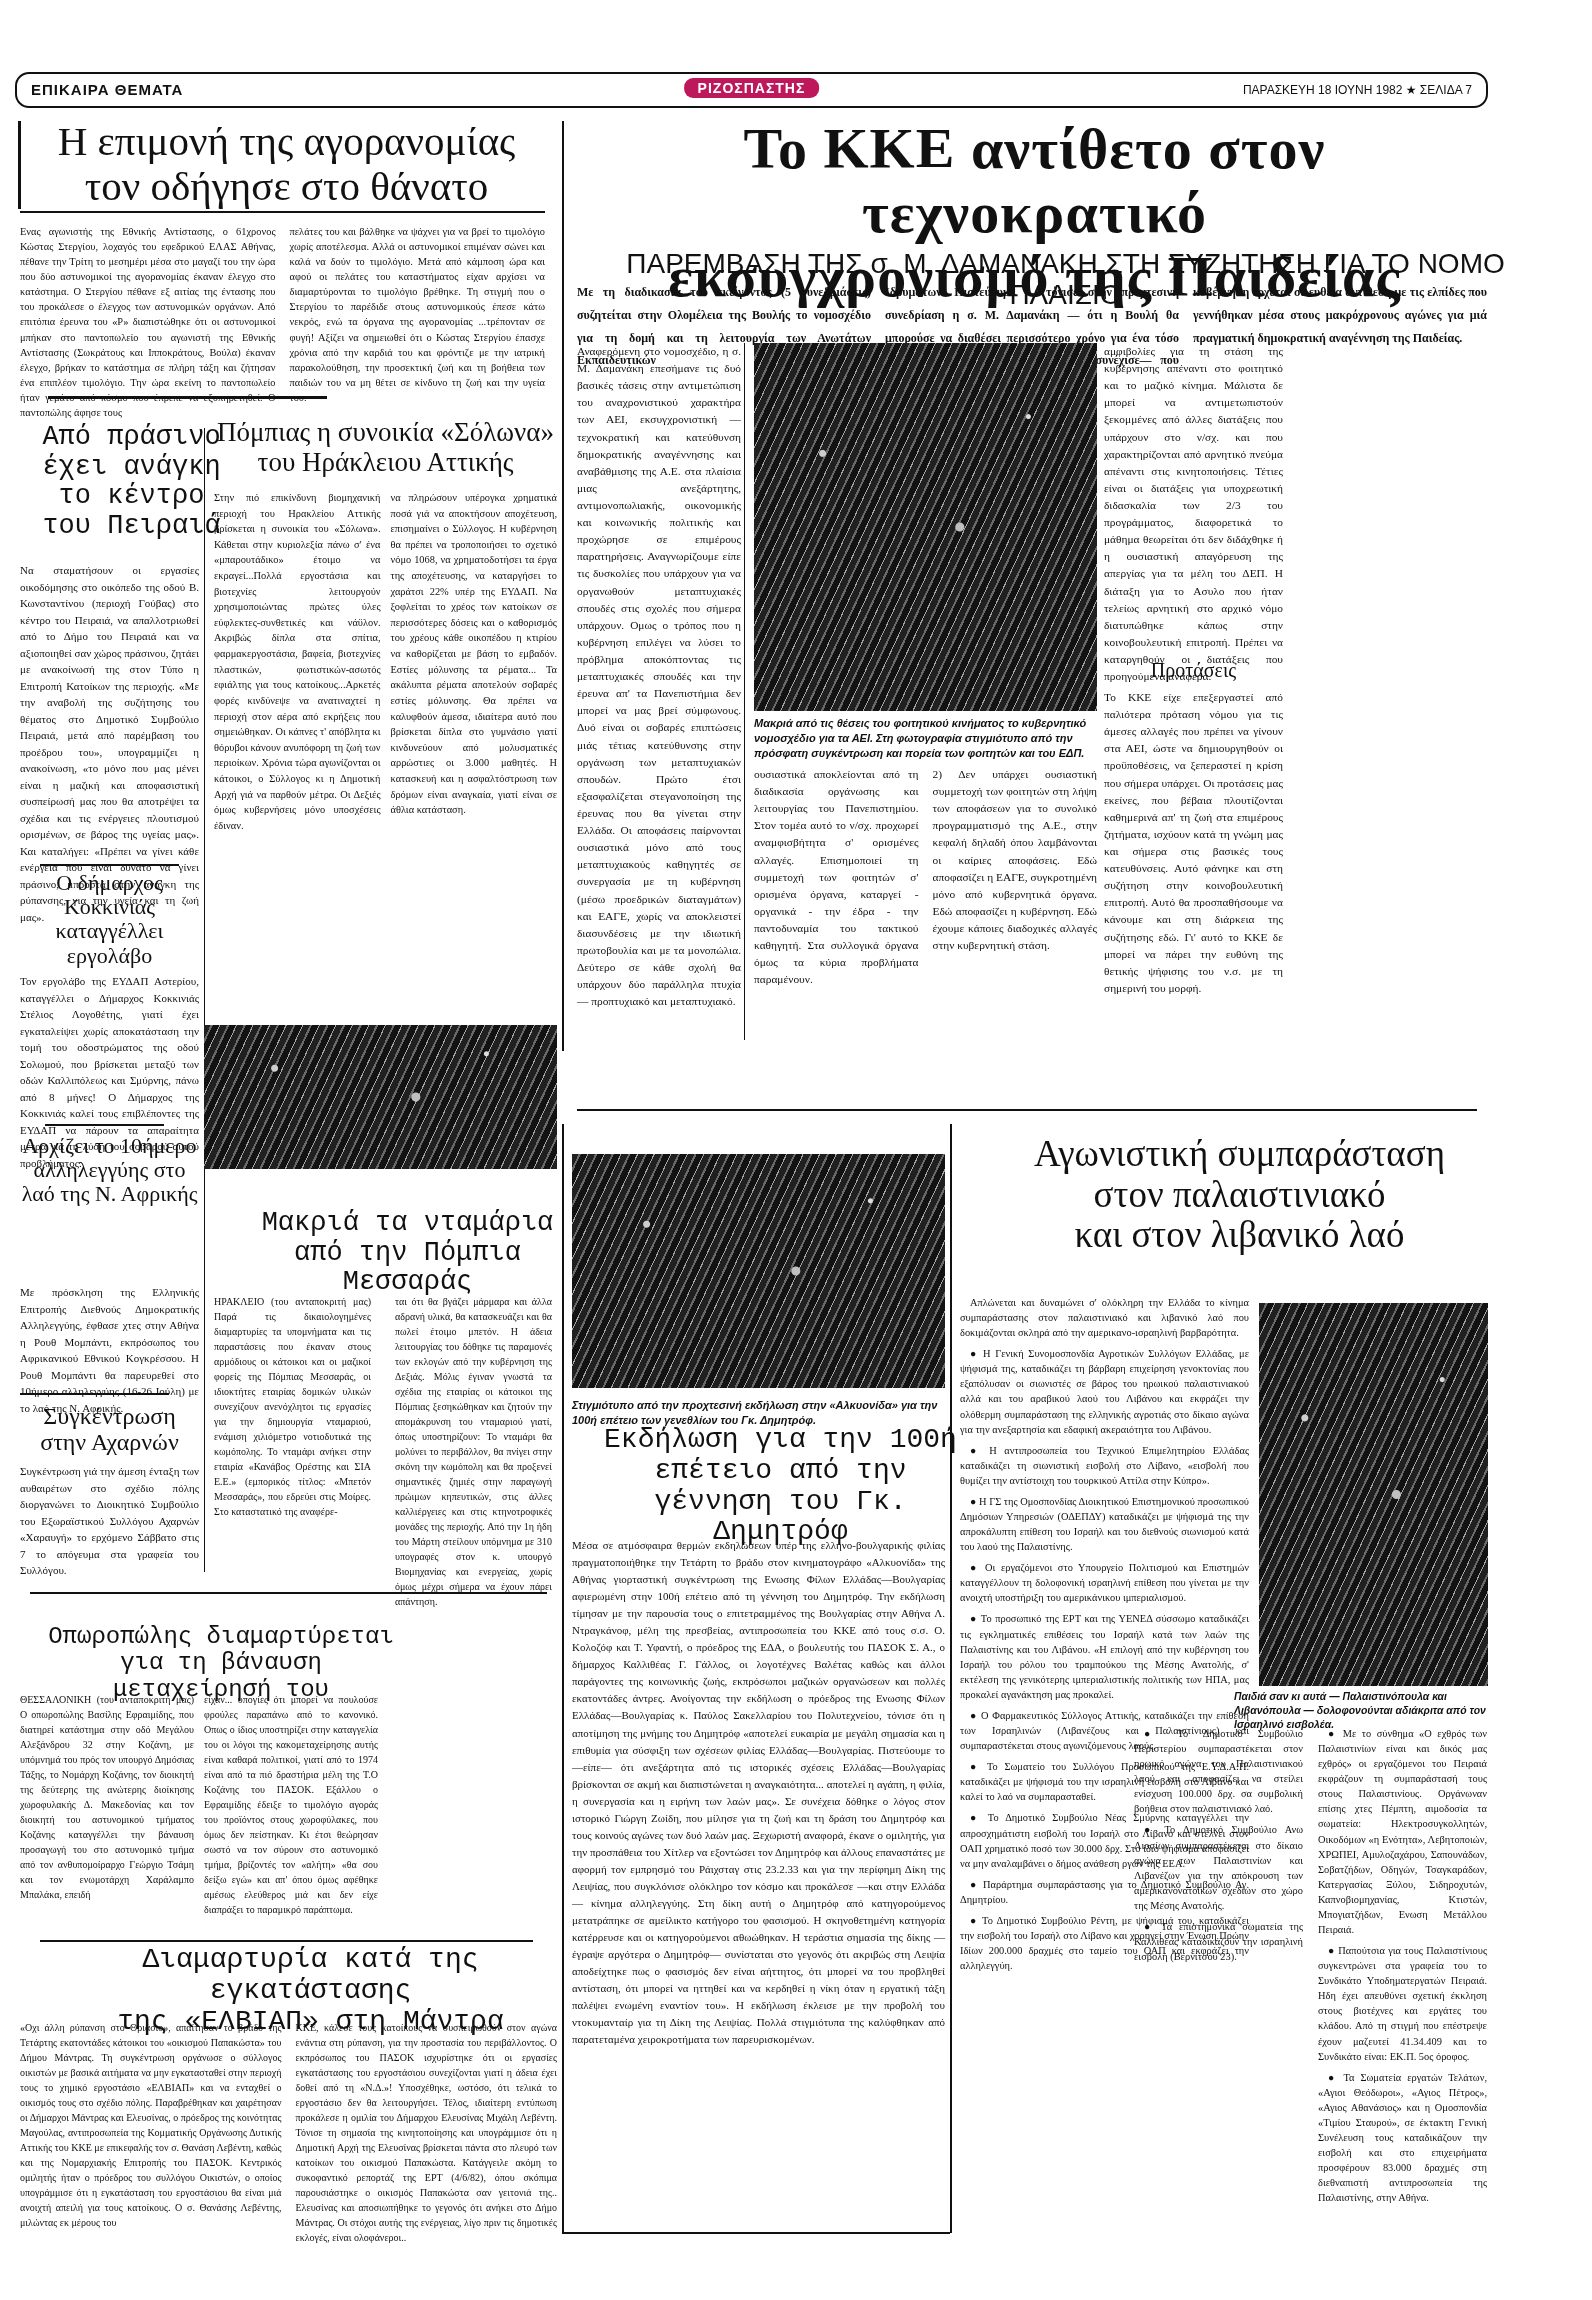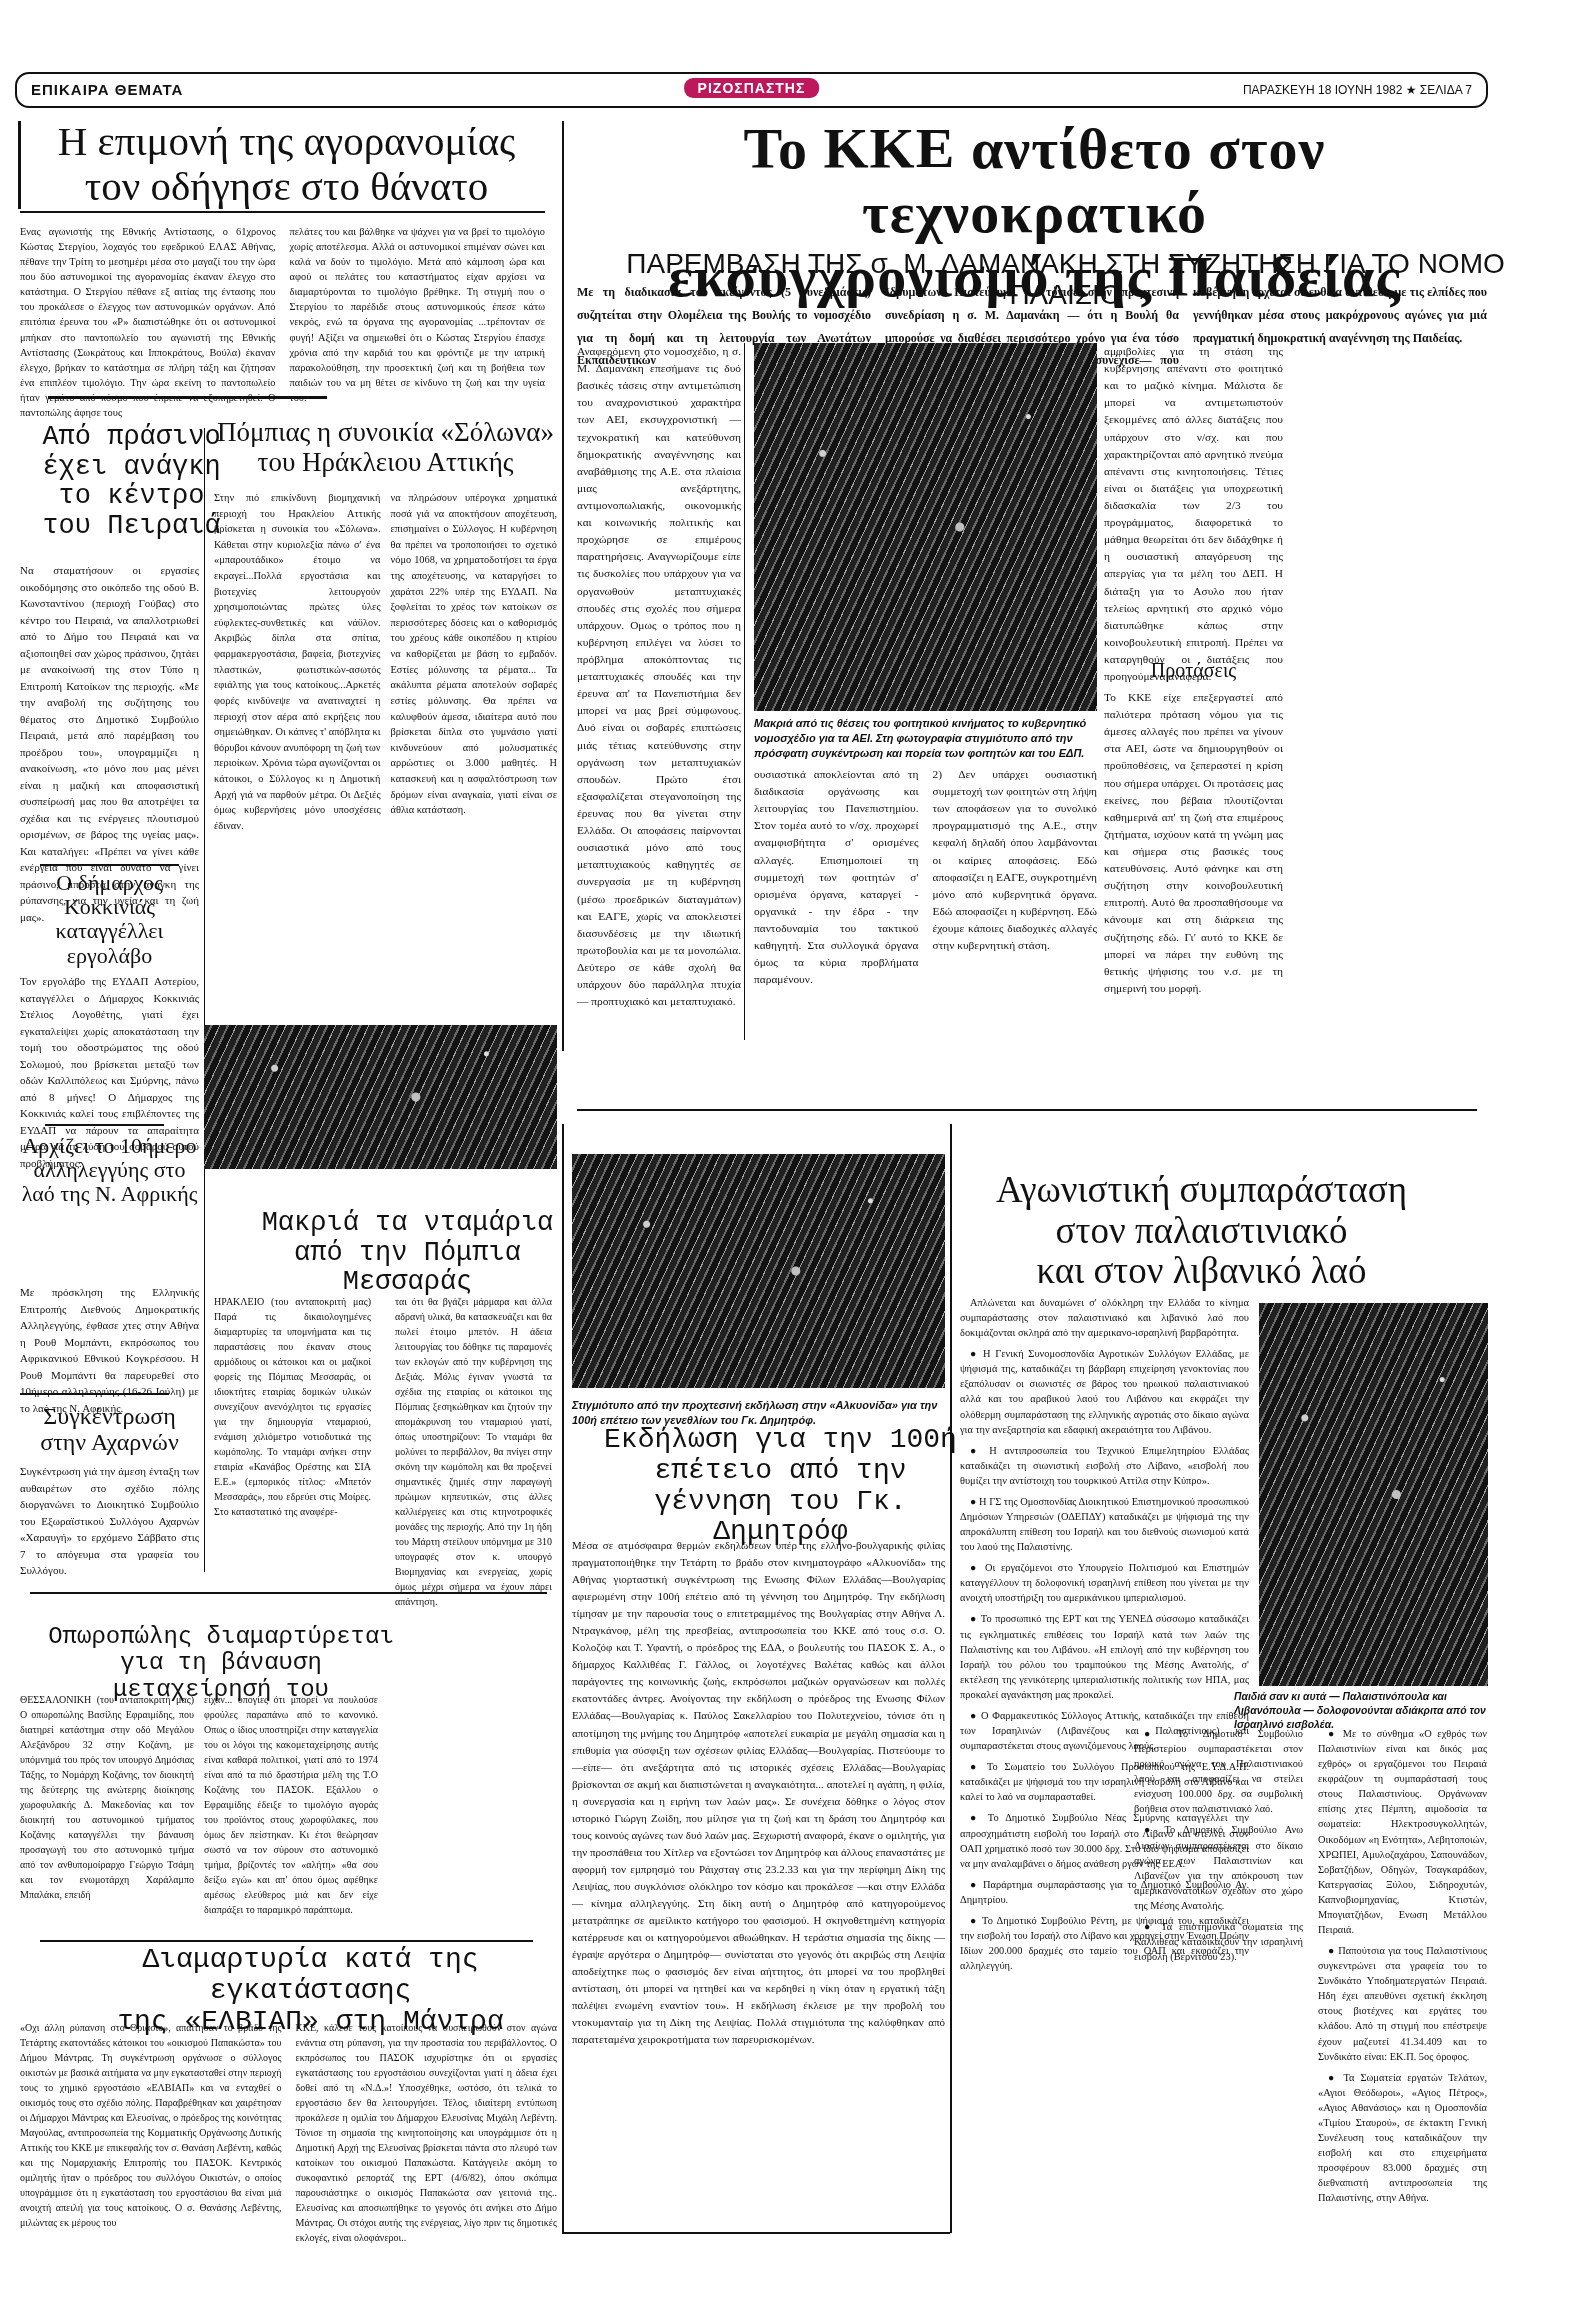--- a/index.html
+++ b/index.html
@@ -130,21 +130,21 @@
 <div class="abs" style="left:562px;top:1124px;width:2px;height:1109px;background:#111;"></div>
 <div class="abs rule" style="left:562px;top:2232px;width:388px;"></div>
 <div class="abs photo" style="left:572px;top:1154px;width:373px;height:234px;">
     <div class="noise"></div>
   </div>
 <div class="abs cap" style="left:572px;top:1391px;width:373px;font-size:11px;margin-top:7px;">Στιγμιότυπο από την προχτεσινή εκδήλωση στην «Αλκυονίδα» για την 100ή επέτειο των γενεθλίων του Γκ. Δημητρόφ.</div>
 <div class="abs hl hl-cond" style="left:572px;top:1425px;width:373px;font-size:28px;">Εκδήλωση για την 100ή επέτειο από την γέννηση του Γκ. Δημητρόφ</div>
 <div class="abs txt" style="left:572px;top:1537px;width:373px;font-size:11px;line-height:1.55;">Μέσα σε ατμόσφαιρα θερμών εκδηλώσεων υπέρ της ελληνο-βουλγαρικής φιλίας πραγματοποιήθηκε την Τετάρτη το βράδυ στον κινηματογράφο «Αλκυονίδα» της Αθήνας γιορταστική συγκέντρωση της Ενωσης Φίλων Ελλάδας—Βουλγαρίας αφιερωμένη στην 100ή επέτειο από τη γέννηση του Δημητρόφ. Την εκδήλωση τίμησαν με την παρουσία τους ο επιτετραμμένος της Βουλγαρίας στην Αθήνα Λ. Ντραγκάνοφ, μέλη της πρεσβείας, αντιπροσωπεία του ΚΚΕ από τους σ.σ. Ο. Κολοζόφ και Τ. Υφαντή, ο πρόεδρος της ΕΔΑ, ο βουλευτής του ΠΑΣΟΚ Σ. Α., ο δήμαρχος Καλλιθέας Γ. Γάλλος, οι λογοτέχνες Βαλέτας καθώς και άλλοι παράγοντες της κοινωνικής ζωής, εκπρόσωποι μαζικών οργανώσεων και πολλές εκατοντάδες άντρες. Ανοίγοντας την εκδήλωση ο πρόεδρος της Ενωσης Φίλων Ελλάδας—Βουλγαρίας κ. Παύλος Σακελλαρίου του Πολυτεχνείου, τόνισε ότι η αποτίμηση της μνήμης του Δημητρόφ «αποτελεί ευκαιρία με μεγάλη σημασία και η επιθυμία για σύσφιξη των σχέσεων φιλίας Ελλάδας—Βουλγαρίας. Πιστεύουμε το —είπε— ότι ανεξάρτητα από τις ιστορικές σχέσεις Ελλάδας—Βουλγαρίας βρίσκονται σε ακμή και διαπιστώνεται η αναγκαιότητα... αποτελεί η αγάπη, η φιλία, η συνεργασία και η ειρήνη των λαών μας». Σε συνέχεια δόθηκε ο λόγος στον ιστορικό Γιώργη Ζωίδη, που μίλησε για τη ζωή και τη δράση του Δημητρόφ και τους κοινούς αγώνες των δυό λαών μας. Ξεχωριστή αναφορά, έκανε ο ομιλητής, για την προσπάθεια του Χίτλερ να εξοντώσει τον Δημητρόφ και άλλους επαναστάτες με αφορμή τον εμπρησμό του Ράιχσταγ στις 23.2.33 και για την περίφημη Δίκη της Λειψίας, που συγκλόνισε ολόκληρο τον κόσμο και προκάλεσε —και στην Ελλάδα— κίνημα αλληλεγγύης. Στη δίκη αυτή ο Δημητρόφ από κατηγορούμενος μετατράπηκε σε αμείλικτο κατήγορο του φασισμού. Η σκηνοθετημένη κατηγορία κατέρρευσε και οι κατηγορούμενοι αθωώθηκαν. Η τεράστια σημασία της δίκης —έγραψε αργότερα ο Δημητρόφ— συνίσταται στο γεγονός ότι ακριβώς στη Λειψία αποδείχτηκε πως ο φασισμός δεν είναι αήττητος, ότι μπορεί να του προβληθεί αντίσταση, ότι μπορεί να ηττηθεί και να κερδηθεί η νίκη όταν η εργατική τάξη παλέψει ενωμένη εναντίον του». Η εκδήλωση έκλεισε με την προβολή του ντοκυμανταίρ για τη Δίκη της Λειψίας. Πολλά στιγμιότυπα της καλύφθηκαν από παρατεταμένα χειροκροτήματα των παρευρισκομένων.</div>
 <div class="abs vrule" style="left:950px;top:1124px;height:1109px;"></div>
 
-<div class="abs hl" style="left:938px;top:1134px;width:527px;font-size:37px;margin-top:36px;">
+<div class="abs hl" style="left:976px;top:1134px;width:527px;font-size:37px;">
   <div>Αγωνιστική συμπαράσταση</div>
   <div>στον παλαιστινιακό</div>
   <div>και στον λιβανικό λαό</div>
 </div>
 <div class="abs txt" style="left:960px;top:1295px;width:289px;font-size:10.4px;line-height:1.45;">
   <p>Απλώνεται και δυναμώνει σ' ολόκληρη την Ελλάδα το κίνημα συμπαράστασης στον παλαιστινιακό και λιβανικό λαό που δοκιμάζονται σκληρά από την αμερικανο-ισραηλινή βαρβαρότητα.</p>
   <p class="bullet">Η Γενική Συνομοσπονδία Αγροτικών Συλλόγων Ελλάδας, με ψήφισμά της, καταδικάζει τη βάρβαρη επιχείρηση γενοκτονίας που εξαπόλυσαν οι σιωνιστές σε βάρος του ηρωικού παλαιστινιακού αλλά και του αραβικού λαού του Λιβάνου και εκφράζει την ολόθερμη συμπαράσταση της ελληνικής αγροτιάς στο δίκαιο αγώνα για την ανεξαρτησία και εδαφική ακεραιότητα του Λιβάνου.</p>
   <p class="bullet">Η αντιπροσωπεία του Τεχνικού Επιμελητηρίου Ελλάδας καταδικάζει τη σιωνιστική εισβολή στο Λίβανο, «εισβολή που θυμίζει την αντίστοιχη του τουρκικού Αττίλα στην Κύπρο».</p>
   <p class="bullet">Η ΓΣ της Ομοσπονδίας Διοικητικού Επιστημονικού προσωπικού Δημόσιων Υπηρεσιών (ΟΔΕΠΔΥ) καταδικάζει με ψήφισμά της την απροκάλυπτη επίθεση του Ισραήλ και του διεθνούς σιωνισμού κατά του λαού της Παλαιστίνης.</p>
   <p class="bullet">Οι εργαζόμενοι στο Υπουργείο Πολιτισμού και Επιστημών καταγγέλλουν τη δολοφονική ισραηλινή επίθεση που γίνεται με την ανοιχτή υποστήριξη του αμερικάνικου ιμπεριαλισμού.</p>

